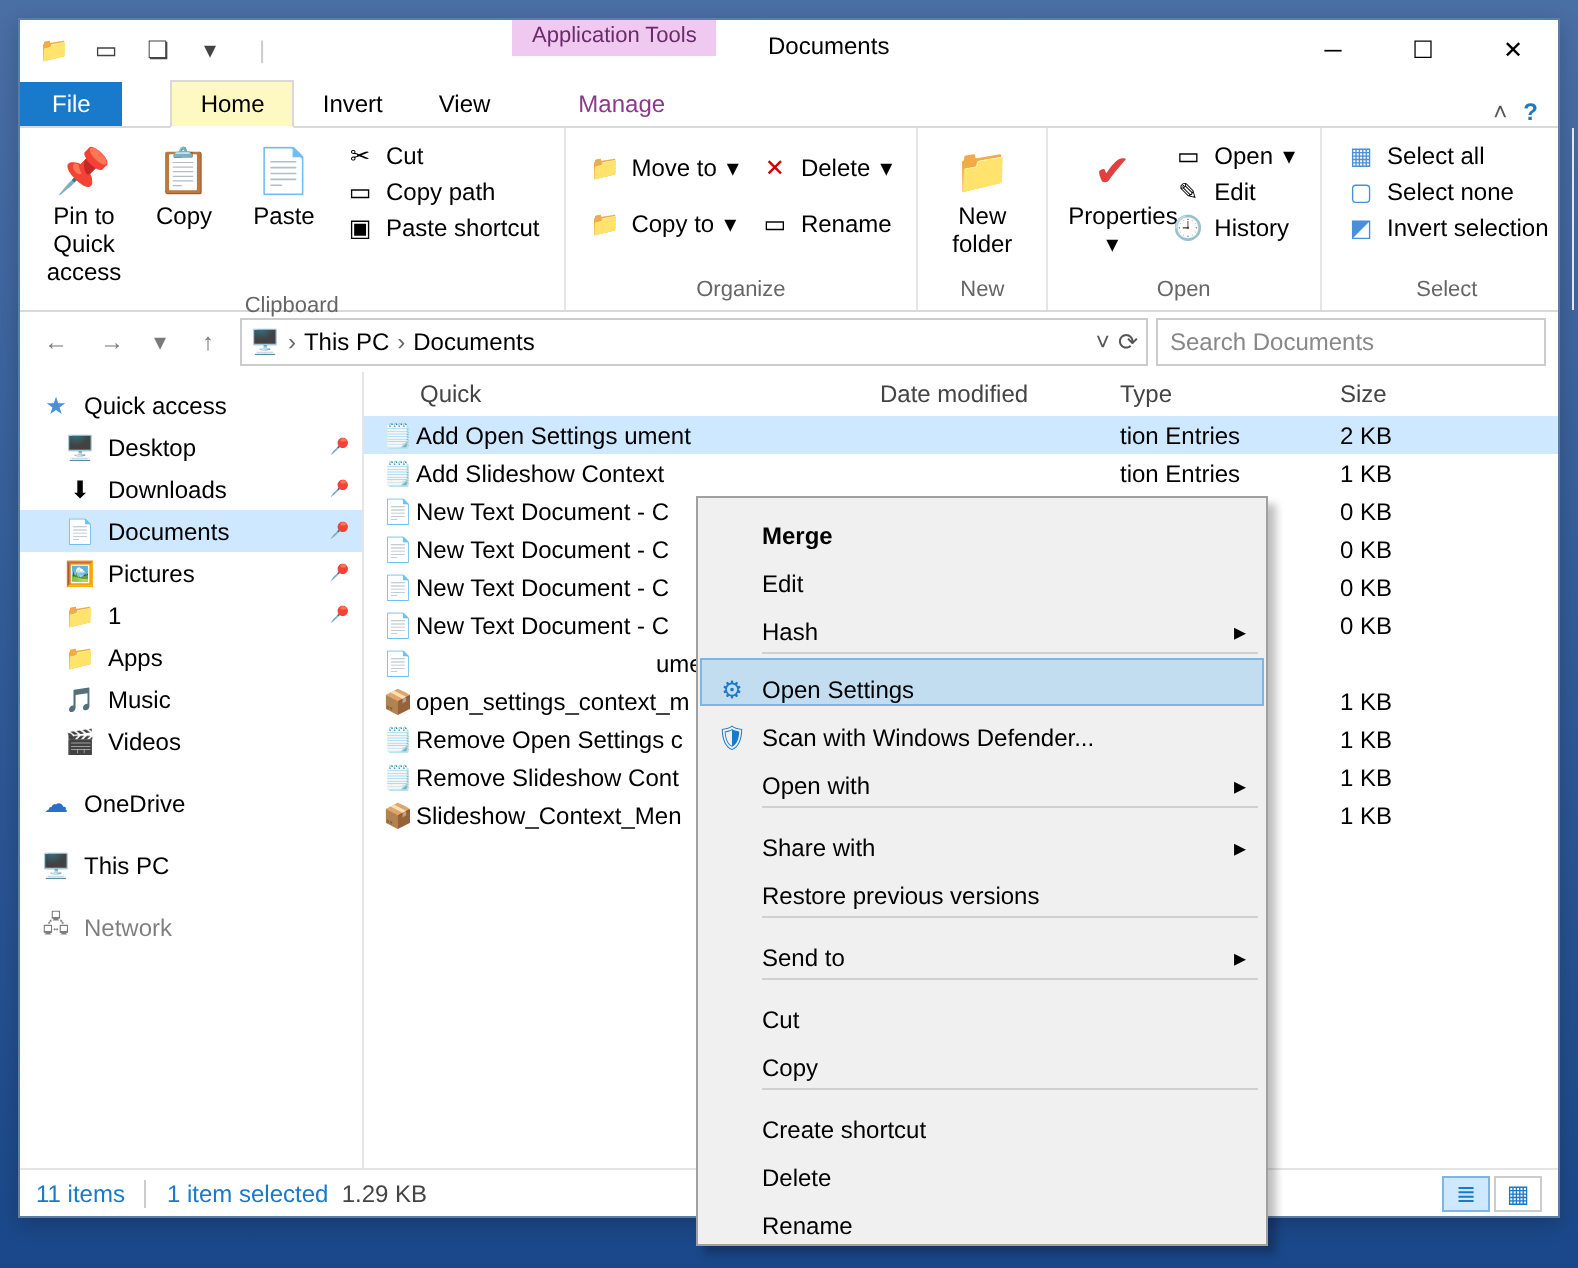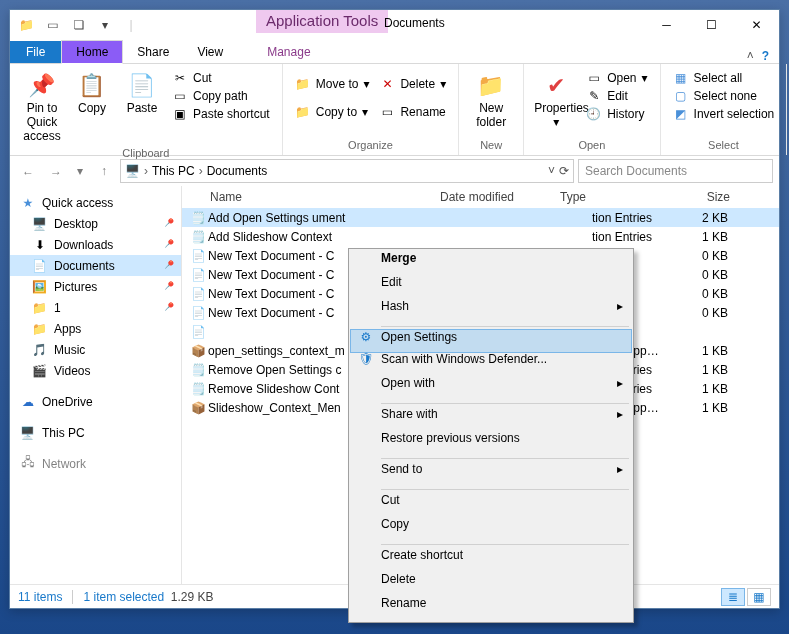--- a/index.html
+++ b/index.html
@@ -1,29 +1,29 @@
 <!DOCTYPE html>
 <html><head>
 <meta charset="utf-8">
 <style>
   * { box-sizing: border-box; margin: 0; padding: 0; font-family: "Segoe UI", Tahoma, sans-serif; font-size: 12px; }
   body { background: linear-gradient(to bottom, #4a6fa5, #1a4789); width: 789px; height: 634px; overflow: hidden; position: relative; }
   .window { position: absolute; top: 9px; left: 9px; width: 771px; height: 600px; background: #fff; border: 1px solid #5a7ea6; box-shadow: 0 3px 10px rgba(0,0,0,0.2); }
   .titlebar { height: 30px; display: flex; align-items: center; padding: 0 0 0 6px; position: relative; background: #fff; }
   .titlebar .qat { display: flex; align-items: center; gap: 4px; }
   .titlebar .qat span { width: 22px; height: 22px; display: inline-flex; align-items: center; justify-content: center; color: #444; }
-  .titlebar .tools-tab { position:absolute; left:246px; top:0; background:#efc9ef; padding:2px 10px 4px; font-size:15px; color:#6b2a6b; }
+  .titlebar .tools-tab { position:absolute; left:246px; top:0; background:#efc9ef; padding:2px 10px 4px; font-size:11px; color:#6b2a6b; }
   .titlebar .title { position:absolute; left:374px; top:6px; font-size:12px; }
   .sysbtns { position:absolute; right:0; top:0; display:flex; }
   .sysbtns div { width: 45px; height:29px; display:flex; align-items:center; justify-content:center; }
 
   .tabs { height: 24px; display:flex; align-items:flex-end; padding-left:0; border-bottom:1px solid #d9d9d9; position:relative; }
   .tab-file { background:#1979ca; color:#fff; padding:4px 16px; font-size:12px; }
   .tab { padding:4px 14px; font-size:12px; cursor:default; }
-  .tab.active { border:1px solid #d9d9d9; border-bottom:1px solid #fff; background:#8b5cf6; position:relative; top:1px; }
+  .tab.active { border:1px solid #d9d9d9; border-bottom:1px solid #fff; background:#fef9c3; position:relative; top:1px;margin-left:24px; }
   .tabs .expand { margin-left:auto; display:flex; gap:8px; padding-right:10px; align-items:center; color:#555; }
   .tabs .help { color:#1979ca; font-weight:bold; }
 
   .ribbon { height: 92px; background: #fff; border-bottom:1px solid #d9d9d9; display:flex; }
   .group { border-right:1px solid #e5e5e5; padding:4px 8px 2px; display:flex; flex-direction:column; }
   .group .body { flex:1; display:flex; align-items:flex-start; gap:2px; }
   .group .label { text-align:center; font-size:11px; color:#666; padding:2px 0; }
   .bigbtn { width:48px; text-align:center; padding:2px; font-size:11px; line-height:1.15; }
   .bigbtn .ic { height:32px; display:flex; align-items:center; justify-content:center; font-size:22px; }
   .smbtns { display:flex; flex-direction:column; gap:2px; padding:2px 4px; }
@@ -44,37 +44,37 @@
   .side-item.sel { background:#cde8ff; }
   .side-item .ic { width:16px; text-align:center; }
   .side-item .pin { margin-left:auto; color:#7a7a7a; font-size:10px; transform:rotate(45deg); }
   .side-sep { height:10px; }
 
   .files { flex:1; position:relative; }
   .cols { display:flex; padding:4px 8px; color:#444; font-size:12px; }
   .cols div:nth-child(1){ width:250px; padding-left:20px; }
   .cols div:nth-child(2){ width:120px; }
   .cols div:nth-child(3){ width:110px; }
-  .cols div:nth-child(4){ width:60px; text-align:right; }
+  .cols div:nth-child(4){ width:60px; text-align:left; }
   .row { display:flex; align-items:center; padding:1px 8px; height:19px; font-size:12px; }
   .row.sel { background:#cde8ff; }
   .row .ic { width:18px; text-align:center; }
   .row .name { width:232px; white-space:nowrap; overflow:hidden; }
   .row .mod { width:120px; }
-  .row .type { width:110px; white-space:nowrap; overflow:hidden;margin-left:32px; }
+  .row .type { width:110px; white-space:nowrap; overflow:hidden; }
   .row .size { width:60px; }
 
   .statusbar { position:absolute; bottom:0; left:0; right:0; height:24px; border-top:1px solid #e5e5e5; display:flex; align-items:center; padding:0 8px; font-size:12px; color:#1979ca; }
   .statusbar .sep { width:1px; height:14px; background:#ccc; margin:0 10px; }
   .viewbtns { margin-left:auto; display:flex; gap:2px; }
   .viewbtns div { width:24px; height:18px; border:1px solid #ccc; display:flex; align-items:center; justify-content:center; }
   .viewbtns .active { background:#cde8ff; border-color:#7ab6e8; }
 
   .ctxmenu { position:absolute; left:348px; top:248px; width:286px; background:#f0f0f0; border:1px solid #a0a0a0; box-shadow:4px 4px 4px rgba(0,0,0,0.25); padding:2px; z-index:100; }
-  .ctxmenu .mi { display:flex; align-items:flex-start; height:24px; padding:0 24px 0 30px; font-size:12px; position:relative; }
+  .ctxmenu .mi { display:flex; align-items:flex-end; height:24px; padding:0 24px 0 30px; font-size:12px; position:relative; }
   .ctxmenu .mi.hl { background:#c2dcf0; border:1px solid #7ab6e8; margin:-1px; }
   .ctxmenu .mi .ic { position:absolute; left:6px; width:18px; text-align:center; }
   .ctxmenu .mi .arrow { position:absolute; right:8px; }
   .ctxmenu hr { border:none; border-top:1px solid #d0d0d0; margin:3px 2px 3px 30px; }
 
   .folder-ic { color:#f8c146; }
 </style>
 </head>
 <body>
 
@@ -92,21 +92,21 @@
     <div class="sysbtns">
       <div>─</div>
       <div>☐</div>
       <div class="close">✕</div>
     </div>
   </div>
 
   <div class="tabs">
     <div class="tab-file">File</div>
     <div class="tab active">Home</div>
-    <div class="tab">Share</div>
+    <div class="tab">Invert</div>
     <div class="tab">View</div>
     <div class="tab" style="margin-left:16px;color:#8a3a8a;">Manage</div>
     <div class="expand">
       <span>˄</span>
       <span class="help">?</span>
     </div>
   </div>
 
   <div class="ribbon">
     <div class="group">
@@ -300,21 +300,21 @@
         </div>
       <div class="side-sep"></div>
       <div class="side-item hd" style="opacity:0.5;">
           <span class="ic">🖧</span>
           <span>Network</span>
         </div>
     </div>
 
     <div class="files">
       <div class="cols">
-        <div>Name</div>
+        <div>Quick</div>
         <div>Date modified</div>
         <div>Type</div>
         <div>Size</div>
       </div>
       <div id="file-rows">
           <div class="row sel">
             <span class="ic">🗒️</span>
             <span class="name">Add Open Settings ument</span>
             <span class="mod"></span>
             <span class="type">tion Entries</span>

